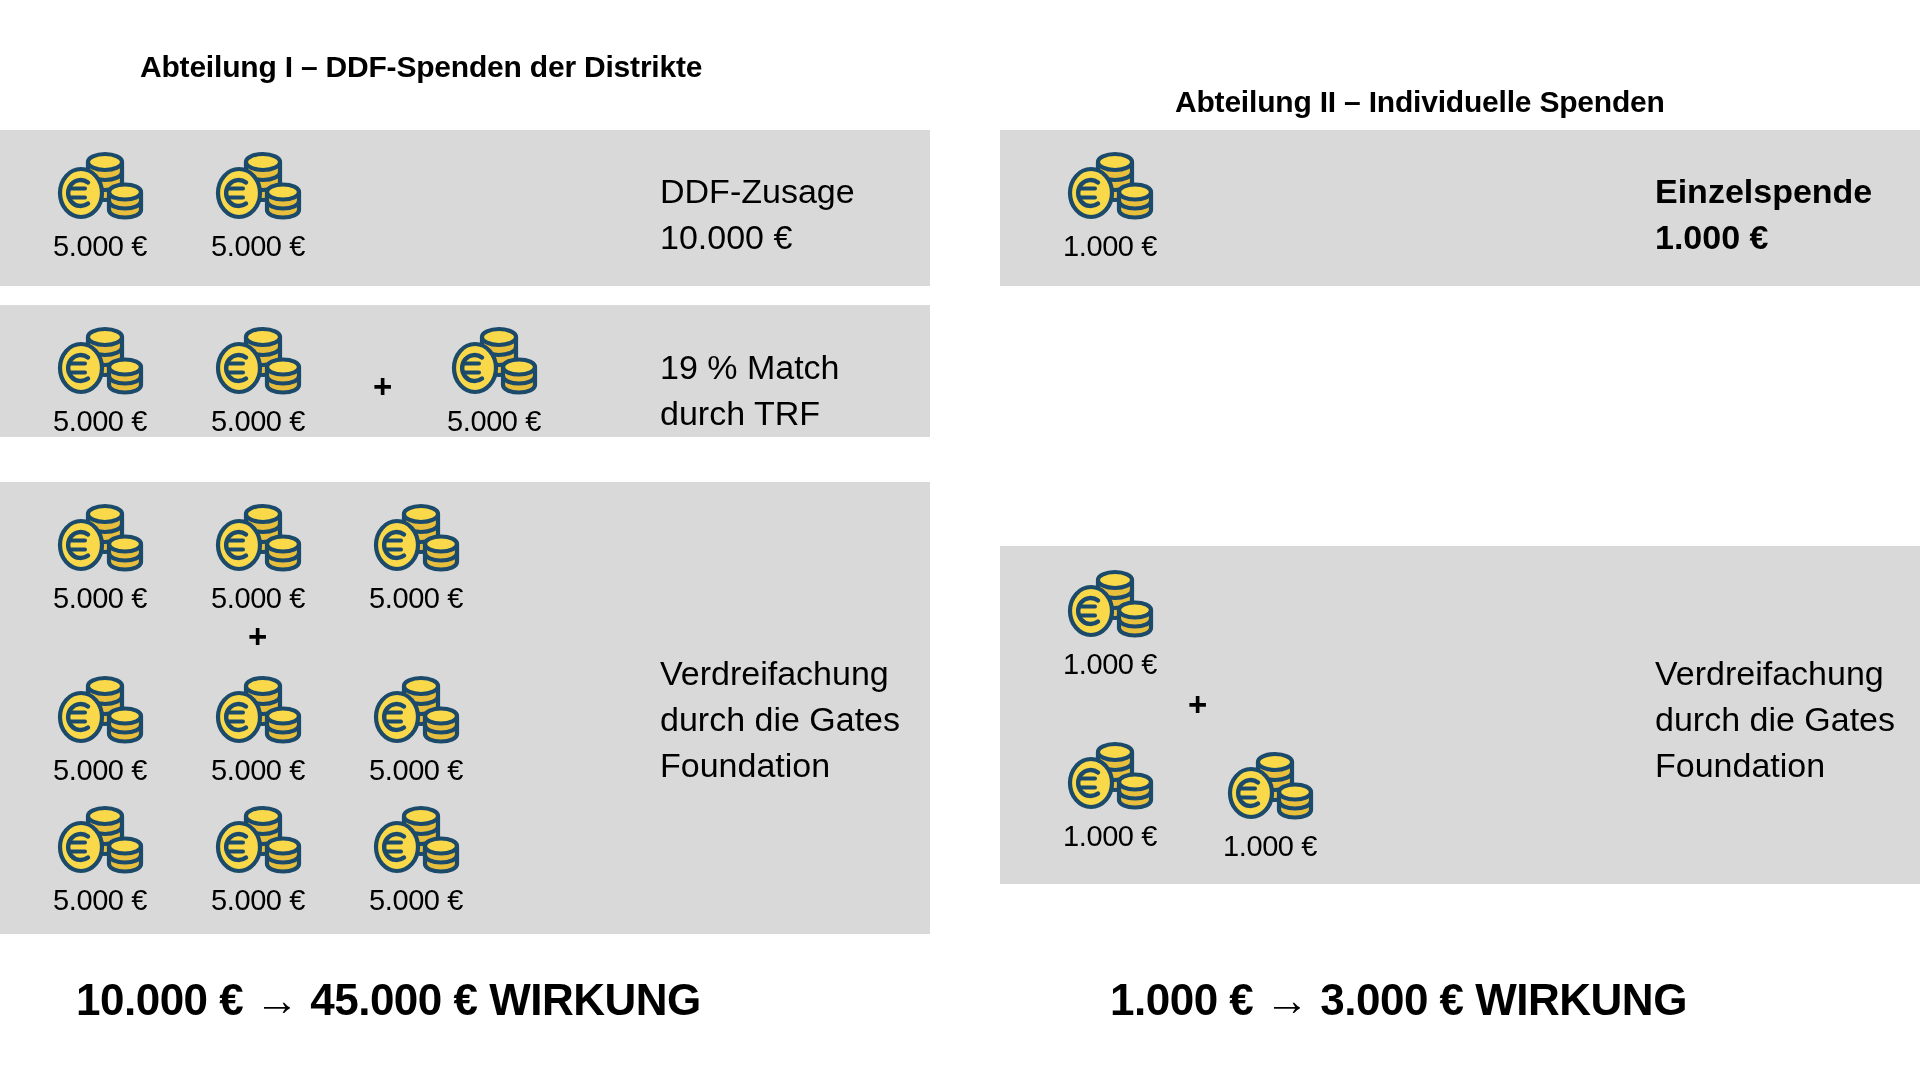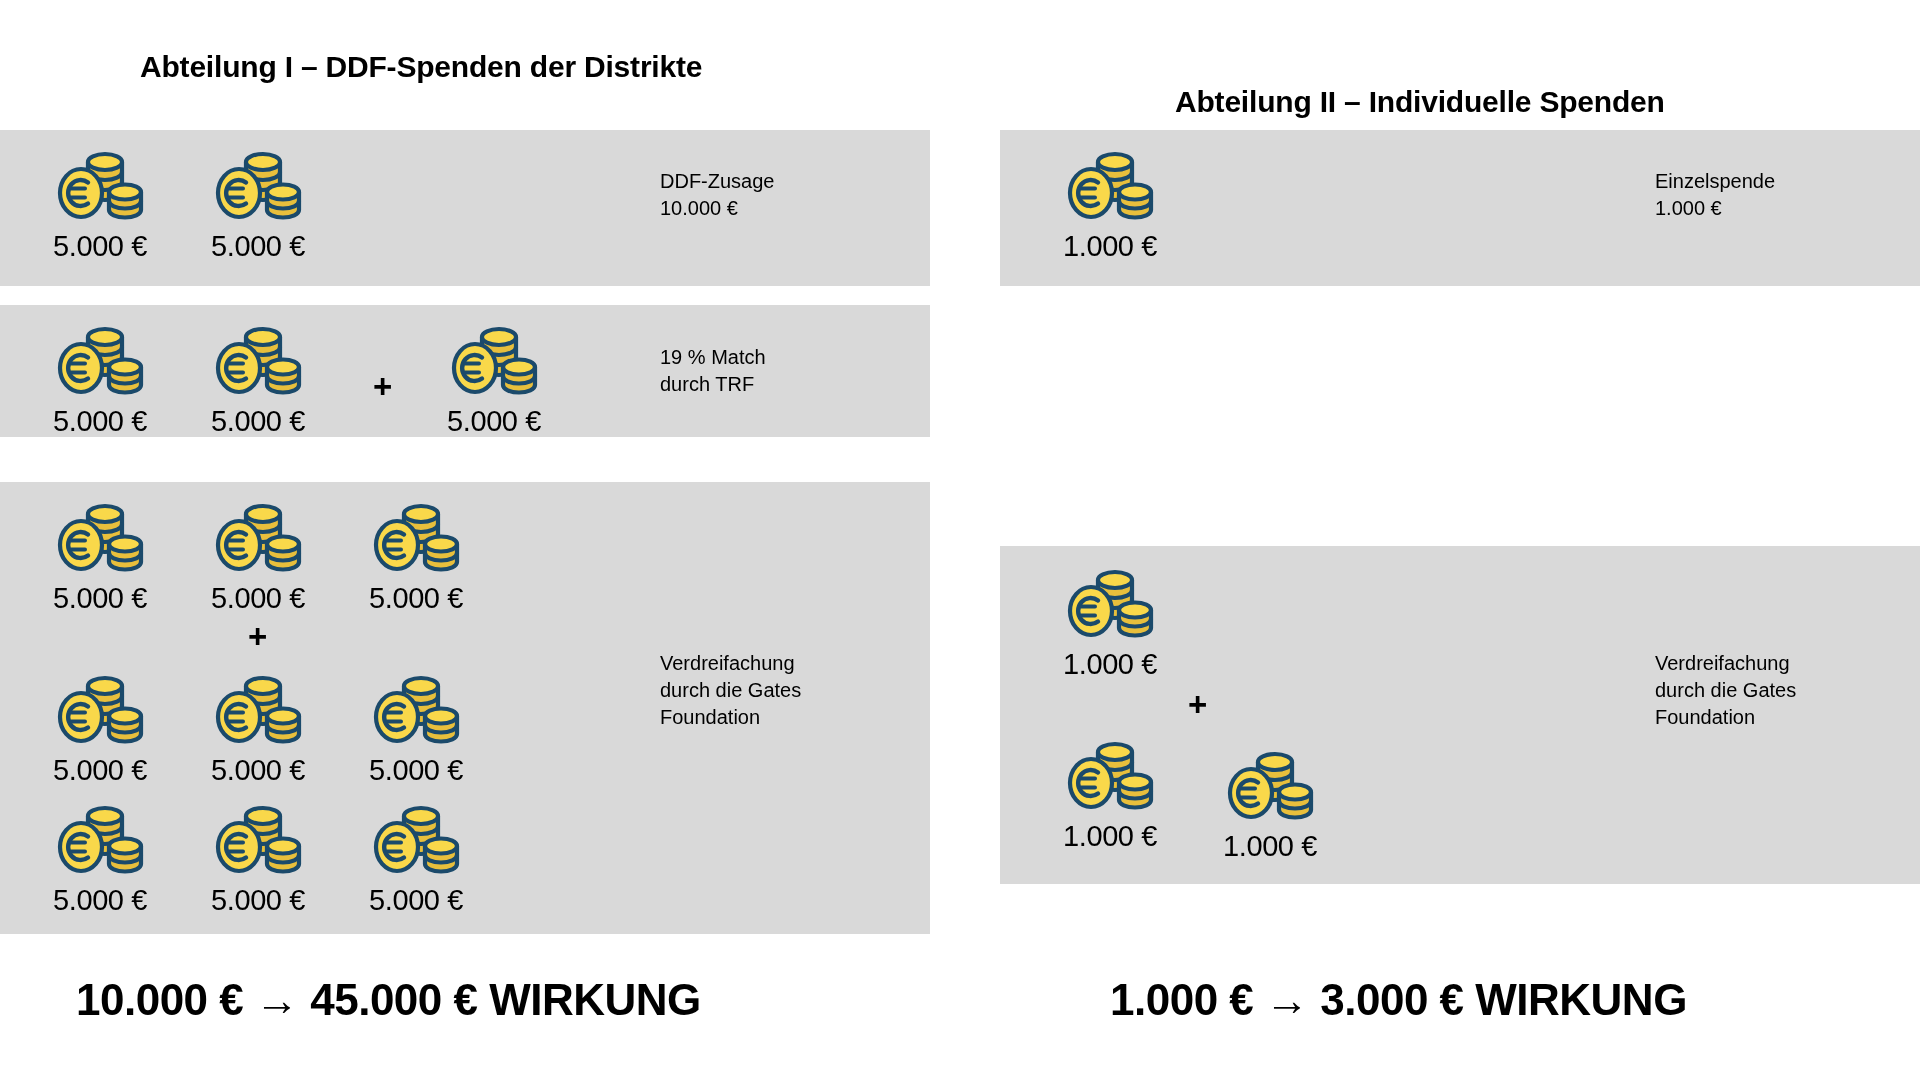--- a/index.html
+++ b/index.html
@@ -72,21 +72,21 @@
     position: absolute;
     font-size: 33px;
     font-weight: bold;
     color: #000000;
     line-height: 1;
   }
 
   
   .band-desc {
     position: absolute;
-    font-size: 20px;
+    font-size: 34px;
     line-height: 1.36;
     color: #000000;
   }
 
   
   .summary {
     position: absolute;
     font-size: 44px;
     font-weight: bold;
     color: #000000;
@@ -463,21 +463,21 @@
 
     <ellipse cx="27" cy="45" rx="21" ry="24" fill="#f9d84a"></ellipse>
     <path d="M34 34.5 a12.5 13 0 1 0 0 21" fill="none" stroke-width="4.4"></path>
     <path d="M17 40.5 h14" fill="none" stroke-width="4.0"></path>
     <path d="M17 49.5 h14" fill="none" stroke-width="4.0"></path>
   </g>
 </svg></span>
     <span class="coin-label">1.000 €</span>
   </div>
 
-  <div class="band-desc" style="left:1655px; top:168px;">
+  <div class="band-desc" style="left:1655px; top:168px;font-weight:bold;">
     <div>Einzelspende</div>
     <div>1.000 €</div>
   </div>
 
   <div class="band" id="band-r2"></div>
 
   <div class="coin-unit" style="left:1048px; top:566px;">
     <span class="coin-icon">
 <svg viewBox="0 0 92 78" xmlns="http://www.w3.org/2000/svg" width="92" height="78" aria-hidden="true">
   <g stroke="#1b4a6b" stroke-width="4.2" stroke-linejoin="round" stroke-linecap="round">

